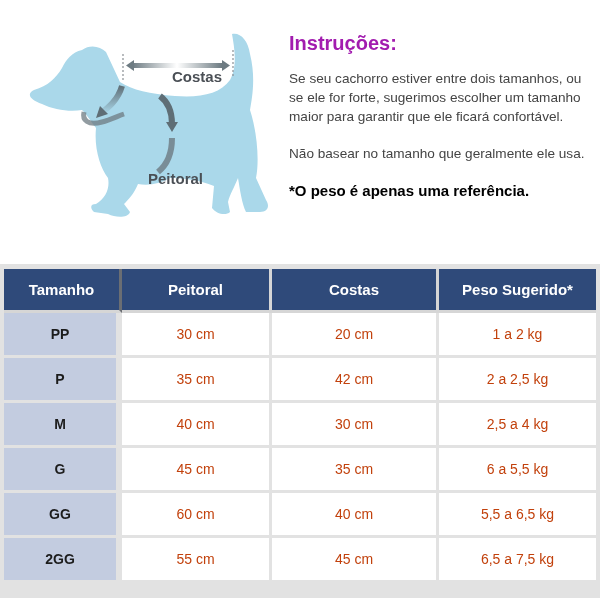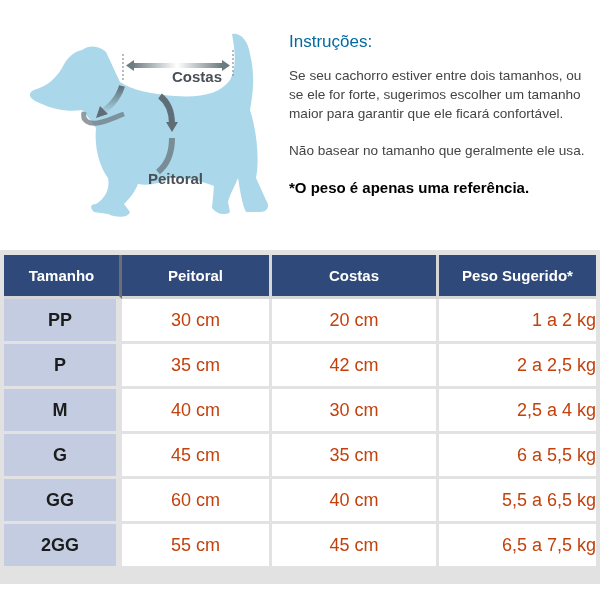--- a/index.html
+++ b/index.html
@@ -5,32 +5,32 @@
   * { box-sizing: border-box; margin: 0; padding: 0; }
   html, body { width: 600px; height: 600px; background: #ffffff; overflow: hidden; }
   body { font-family: "Liberation Sans", "DejaVu Sans", sans-serif; position: relative; }
 
   .illustration { position: absolute; left: 20px; top: 28px; width: 260px; height: 210px; }
   .illustration svg { width: 100%; height: 100%; display: block; }
   .lbl-costas { position: absolute; left: 152px; top: 40px; font-size: 15px; font-weight: bold; color: #4a4f55; }
   .lbl-peitoral { position: absolute; left: 148px; top: 170px; font-size: 15px; font-weight: bold; color: #4a4f55; }
 
   .instructions { position: absolute; left: 289px; top: 32px; width: 305px; color: #3f3f3f; }
-  .instructions h2 { font-size: 17px; font-weight: normal; color: #0369a1; margin-bottom: 14px; }
+  .instructions h2 { font-size: 20px; font-weight: bold; color: #a21caf; margin-bottom: 14px; }
   .instructions p { font-size: 13.6px; line-height: 19px; color: #444; margin-bottom: 18px; }
   .instructions p.note { font-weight: bold; color: #000000; font-size: 15px; }
 
-  .table-wrap { position: absolute; left: 0; top: 250px; width: 600px; height: 334px; background: #e2e2e2; }
+  .table-wrap { position: absolute; left: 0; top: 264px; width: 600px; height: 334px; background: #e2e2e2; }
   .size-table { position: absolute; left: 4px; top: 5px; width: 592px; border-collapse: separate; border-spacing: 0; }
-  .size-table th, .size-table td { text-align: center; vertical-align: middle; font-size: 18px; }
+  .size-table th, .size-table td { text-align: center; vertical-align: middle; font-size: 14px; }
   .size-table th { background: #2f4a7a; color: #ffffff; font-weight: bold; font-size: 15px; height: 44px; border-right: 3px solid #d6d6d6; border-bottom: 3px solid #d6d6d6; }
   .size-table th:first-child { border-right: 3px solid #6b6e73; }
   .size-table th:last-child { border-right: none; }
   .size-table td { background: #ffffff; color: #c2410c; height: 45px; border-right: 3px solid #e2e2e2; border-bottom: 3px solid #e2e2e2; }
-  .size-table td:last-child { border-right: none; text-align: right; }
+  .size-table td:last-child { border-right: none; }
   .size-table td.size-cell { background: #c3cce0; font-weight: bold; color: #1c1c1c; border-right: 6px solid #e2e2e2; }
   .col-size { width: 118px; } .col-peit { width: 150px; } .col-cost { width: 167px; } .col-peso { width: 157px; }
 </style>
 </head>
 <body>
 
 <div class="illustration">
   <svg viewBox="0 0 260 210">
     <defs>
       <linearGradient id="arrowGrad" x1="0" x2="1" y1="0" y2="0">

